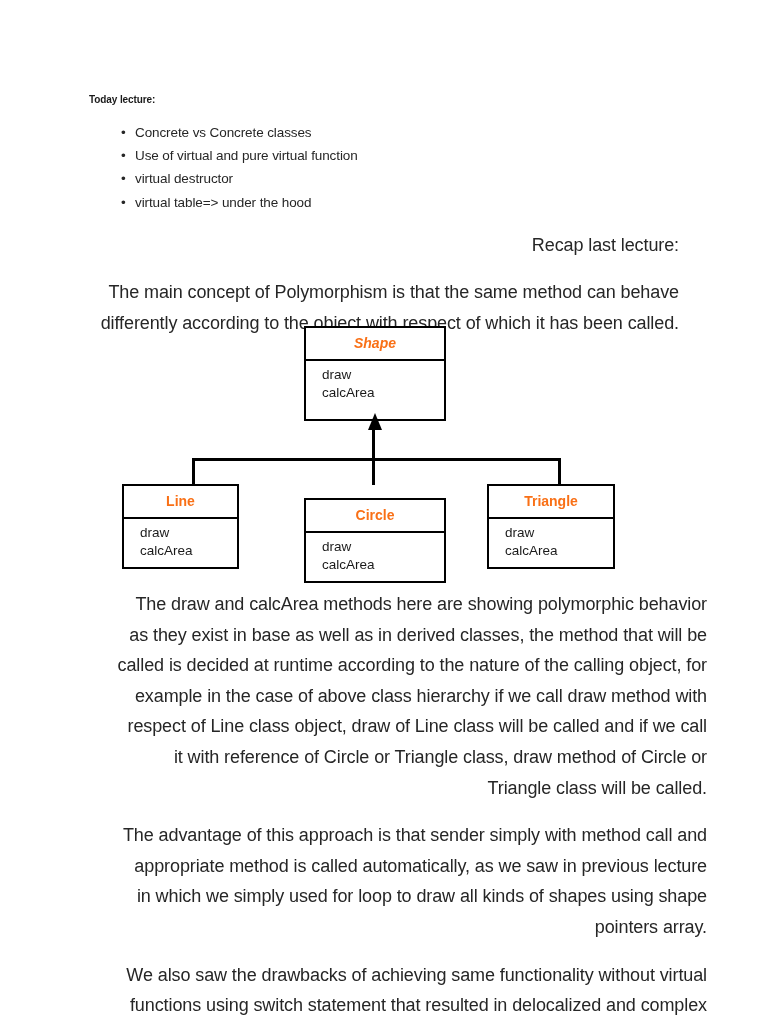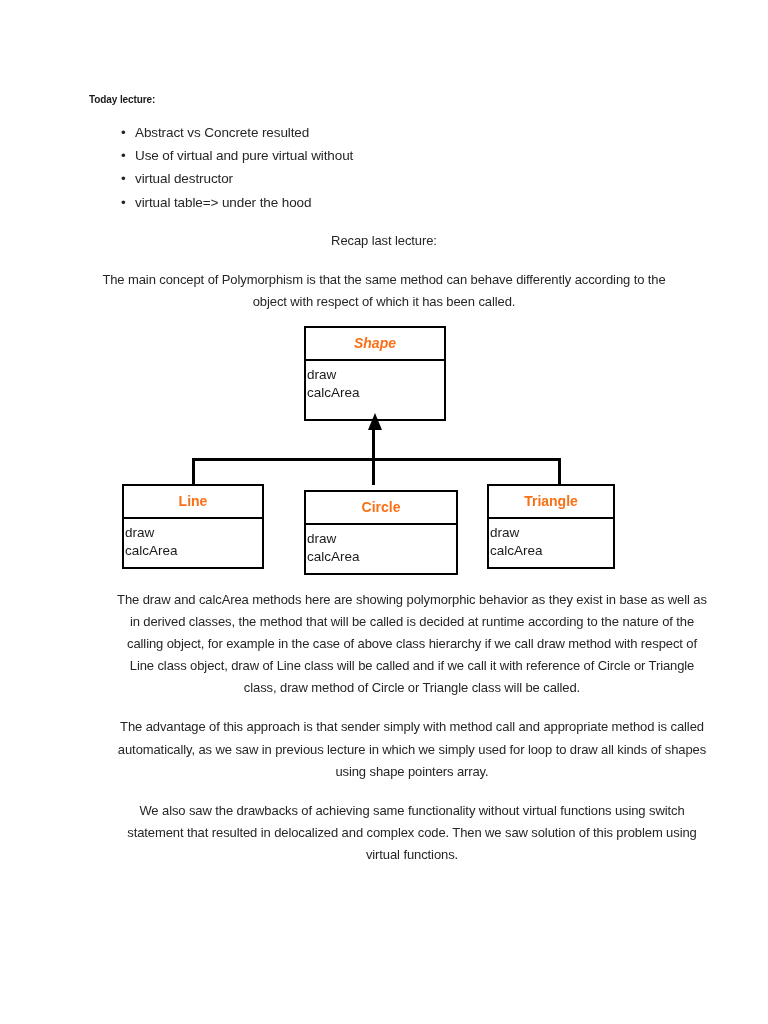--- a/index.html
+++ b/index.html
@@ -44,26 +44,26 @@
   }
   ul.bullets li .bullet-dot {
     position: absolute;
     left: 32px;
     top: 0;
     font-size: 13.5px;
     line-height: 1.72;
     color: #262626;
   }
   p.body-par {
-    font-size: 13px;
+    font-size: 18px;
     color: #262626;
     line-height: 1.70;
     margin: 0 0 17px 0;
     letter-spacing: -0.1px;
-    text-align: center;
+    text-align: right;
   }
 
   
   .diagram {
     position: absolute;
     left: 110px;
     top: 318px;
     width: 540px;
     height: 262px;
   }
@@ -83,21 +83,21 @@
     color: #f97016;
     border-bottom: 2.5px solid #000000;
     white-space: nowrap;
     overflow: hidden;
   }
   .uml-title.italic {
     font-style: italic;
   }
   .uml-methods {
     box-sizing: border-box;
-    padding: 5px 0 0 1px;
+    padding: 5px 0 0 16px;
   }
   .uml-methods div {
     font-size: 13.5px;
     color: #1a1a1a;
     line-height: 1.37;
     white-space: nowrap;
   }
   .line-v, .line-h {
     position: absolute;
     background: #000000;
@@ -115,25 +115,25 @@
 <body>
 
 <div class="page">
   <div class="content">
 
     <div class="doc-heading">Today lecture:</div>
 
     <ul class="bullets">
       <li>
         <span class="bullet-dot">•</span>
-        <span>Abstract vs Concrete resulted</span>
+        <span>Concrete vs Concrete classes</span>
       </li>
       <li>
         <span class="bullet-dot">•</span>
-        <span>Use of virtual and pure virtual without</span>
+        <span>Use of virtual and pure virtual function</span>
       </li>
       <li>
         <span class="bullet-dot">•</span>
         <span>virtual destructor</span>
       </li>
       <li>
         <span class="bullet-dot">•</span>
         <span>virtual table=&gt; under the hood</span>
       </li>
     </ul>
@@ -157,29 +157,29 @@
     <div class="line-v" style="left:262px; top:110px; width:3px; height:32px;"></div>
 
     <div class="line-h" style="left:82px; top:140px; width:369px; height:3px;"></div>
 
     <div class="line-v" style="left:82px; top:140px; width:3px; height:27px;"></div>
 
     <div class="line-v" style="left:262px; top:140px; width:3px; height:27px;"></div>
 
     <div class="line-v" style="left:448px; top:140px; width:3px; height:27px;"></div>
 
-    <div class="uml-box" style="left:12px; top:166px; width:142px; height:85px;">
+    <div class="uml-box" style="left:12px; top:166px; width:117px; height:85px;">
       <div class="uml-title">Line</div>
       <div class="uml-methods">
         <div>draw</div>
         <div>calcArea</div>
       </div>
     </div>
 
-    <div class="uml-box" style="left:194px; top:172px; width:154px; height:85px;">
+    <div class="uml-box" style="left:194px; top:180px; width:142px; height:85px;">
       <div class="uml-title">Circle</div>
       <div class="uml-methods">
         <div>draw</div>
         <div>calcArea</div>
       </div>
     </div>
 
     <div class="uml-box" style="left:377px; top:166px; width:128px; height:85px;">
       <div class="uml-title">Triangle</div>
       <div class="uml-methods">

